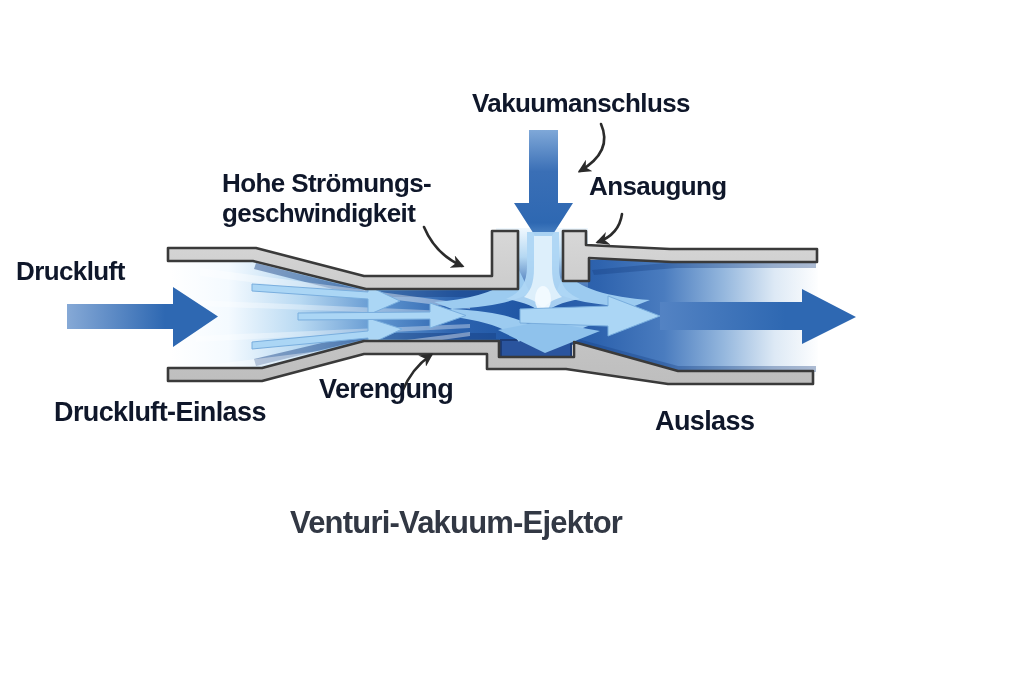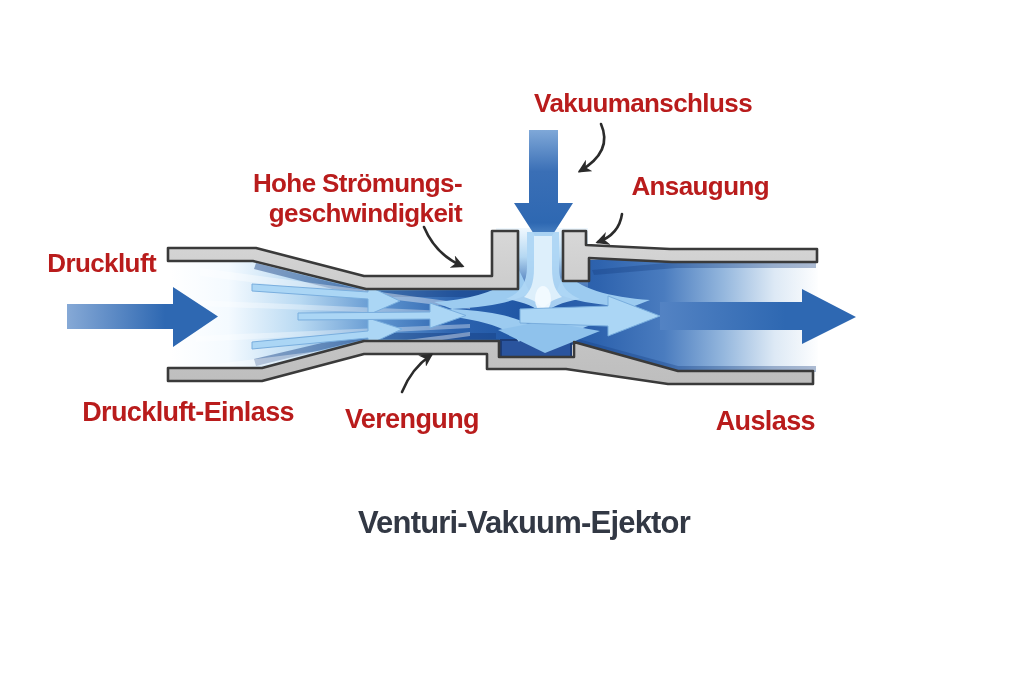--- a/index.html
+++ b/index.html
@@ -1,36 +1,36 @@
 <!DOCTYPE html>
 <html><head>
 <meta charset="utf-8">
 <style>
   html,body{margin:0;padding:0;background:#ffffff;}
   body{width:1024px;height:683px;font-family:"Liberation Sans","DejaVu Sans",sans-serif;}
   .stage{position:relative;width:1024px;height:683px;background:#ffffff;overflow:hidden;}
   .stage svg{position:absolute;left:0;top:0;}
   .lbl{
     position:absolute;
-    color:#b91c1c;
+    color:#0f172a;
     font-weight:700;
     font-size:26px;
     letter-spacing:-0.6px;
     line-height:30px;
-    text-align:right;
+    text-align:left;
     white-space:nowrap;
   }
   .lbl.small{font-size:27px;}
   .title-lbl{
     position:absolute;
     color:#323844;
     font-weight:700;
     font-size:31px;
     letter-spacing:-0.8px;
-    text-align:right;
+    text-align:left;
     white-space:nowrap;
   }
 </style>
 </head>
 <body>
 
 <div class="stage">
 
   <svg width="1024" height="683" viewBox="0 0 1024 683">
     <defs>
@@ -138,23 +138,23 @@
 
   <div class="lbl" style="left:472px;top:88px;width:280px;">Vakuumanschluss</div>
 
   <div class="lbl" style="left:589px;top:171px;width:180px;">Ansaugung</div>
 
   <div class="lbl" style="left:222px;top:168px;width:240px;">
     <span style="display:block;">Hohe Strömungs-</span>
     <span style="display:block;">geschwindigkeit</span>
   </div>
 
-  <div class="lbl" style="left:16px;top:248px;width:140px;">Druckluft</div>
+  <div class="lbl" style="left:16px;top:256px;width:140px;">Druckluft</div>
 
 
   <div class="lbl small" style="left:54px;top:397px;width:240px;">Druckluft-Einlass</div>
 
-  <div class="lbl small" style="left:319px;top:404px;width:160px;">Verengung</div>
+  <div class="lbl small" style="left:319px;top:374px;width:160px;">Verengung</div>
 
   <div class="lbl small" style="left:655px;top:406px;width:160px;">Auslass</div>
 
   <div class="title-lbl" style="left:290px;top:505px;width:400px;">Venturi-Vakuum-Ejektor</div>
 </div>
 
 </body></html>

